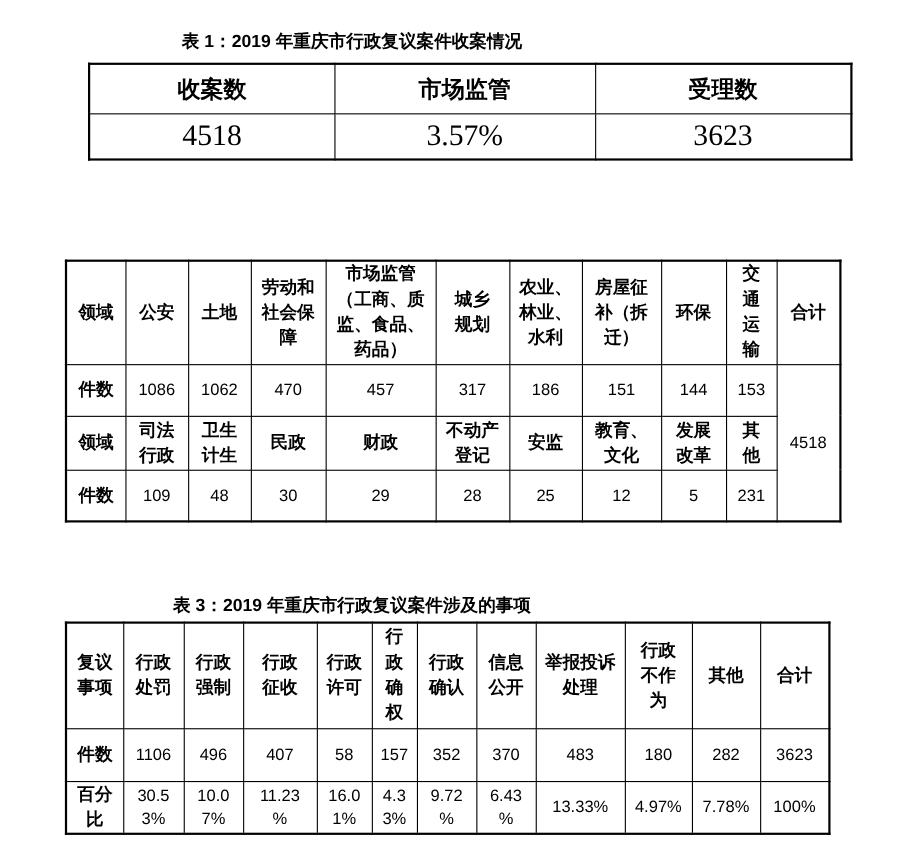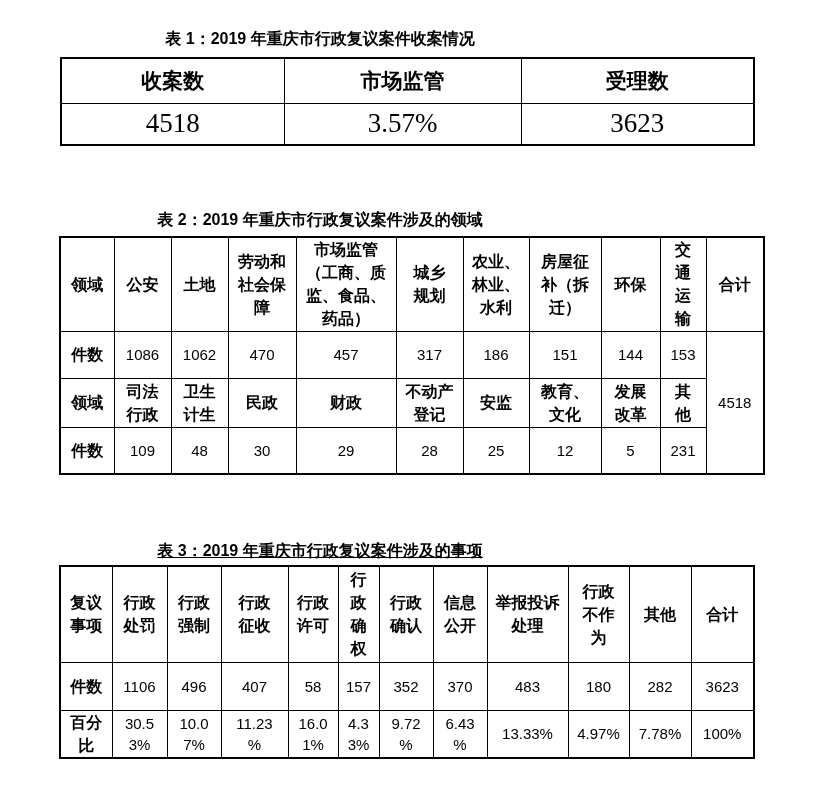--- a/index.html
+++ b/index.html
@@ -21,39 +21,39 @@
     left: 59px;
     width: 522px;
     text-align: center;
     font-weight: bold;
     font-size: 16px;
     line-height: 20px;
     white-space: pre-line;
   }
   #title1 { top: 29px; }
   #title2 { top: 210px; }
-  #title3 { top: 541px; text-decoration: underline; }
+  #title3 { top: 541px; }
 
   table.doc {
     position: absolute;
     border-collapse: collapse;
     table-layout: fixed;
     background: #ffffff;
     border: 2px solid #000000;
   }
   table.doc td {
     border: 1px solid #000000;
     text-align: center;
     vertical-align: middle;
     white-space: pre-line;
     padding: 0 2px;
     overflow: hidden;
   }
 
-  #table1 { left: 60px; top: 57px; width: 693px; border-radius: 24px; }
+  #table1 { left: 80px; top: 57px; width: 693px; border-radius: 24px; }
   #table1 .t1hdr {
     font-weight: bold;
     font-size: 21px;
   }
   #table1 .t1val {
     font-family: "Liberation Serif", serif;
     font-size: 27px;
     font-weight: normal;
   }
 
@@ -91,21 +91,20 @@
       <td class="t1hdr">受理数</td>
     </tr>
     <tr style="height:42px">
       <td class="t1val">4518</td>
       <td class="t1val">3.57%</td>
       <td class="t1val">3623</td>
     </tr>
   </tbody>
     </table>
 
-  <div class="doc-title" id="title2">表 2：2019 年重庆市行政复议案件涉及的领域</div>
 
   <table class="doc" id="table2">
     <colgroup>
       <col style="width:54px">
         <col style="width:57px">
         <col style="width:57px">
         <col style="width:68px">
         <col style="width:100px">
         <col style="width:67px">
         <col style="width:66px">

